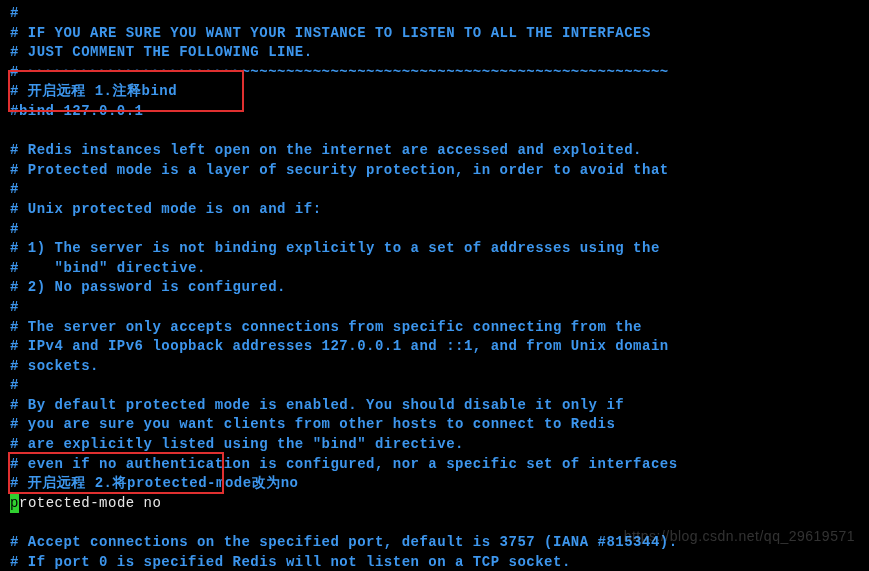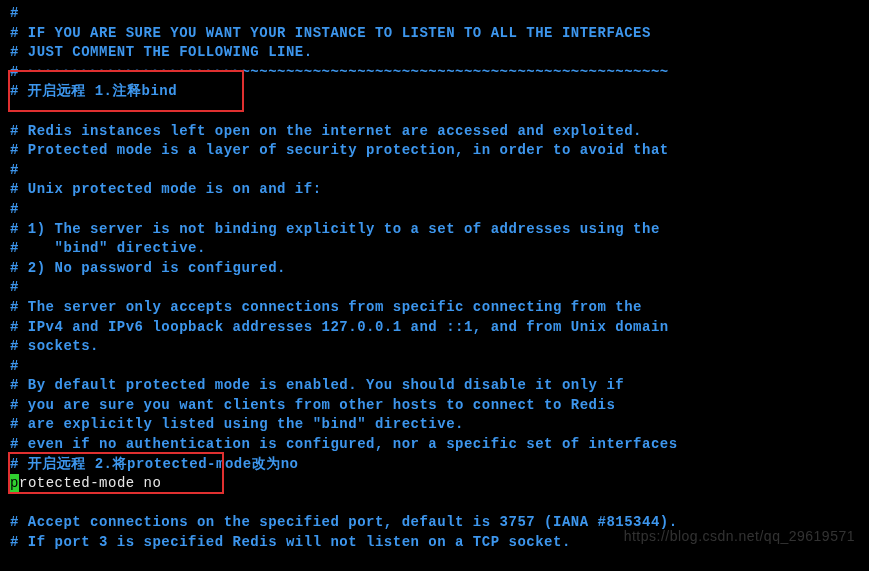--- a/index.html
+++ b/index.html
@@ -62,20 +62,21 @@
   </style>
 </head>
 <body>
 
 <div class="editor" id="editor">
     <div class="line">#</div>
     <div class="line"># IF YOU ARE SURE YOU WANT YOUR INSTANCE TO LISTEN TO ALL THE INTERFACES</div>
     <div class="line"># JUST COMMENT THE FOLLOWING LINE.</div>
     <div class="line"># ~~~~~~~~~~~~~~~~~~~~~~~~~~~~~~~~~~~~~~~~~~~~~~~~~~~~~~~~~~~~~~~~~~~~~~~~</div>
     <div class="line"># 开启远程 1.注释bind</div>
+    <div class="line">#bind 127.0.0.1</div>
     <div class="line"> </div>
     <div class="line"># Redis instances left open on the internet are accessed and exploited.</div>
     <div class="line"># Protected mode is a layer of security protection, in order to avoid that</div>
     <div class="line">#</div>
     <div class="line"># Unix protected mode is on and if:</div>
     <div class="line">#</div>
     <div class="line"># 1) The server is not binding explicitly to a set of addresses using the</div>
     <div class="line">#    "bind" directive.</div>
     <div class="line"># 2) No password is configured.</div>
     <div class="line">#</div>
@@ -84,17 +85,17 @@
     <div class="line"># sockets.</div>
     <div class="line">#</div>
     <div class="line"># By default protected mode is enabled. You should disable it only if</div>
     <div class="line"># you are sure you want clients from other hosts to connect to Redis</div>
     <div class="line"># are explicitly listed using the "bind" directive.</div>
     <div class="line"># even if no authentication is configured, nor a specific set of interfaces</div>
     <div class="line"># 开启远程 2.将protected-mode改为no</div>
     <div class="white-line"><span class="cursor">p</span><span>rotected-mode no</span></div>
     <div class="line"> </div>
     <div class="line"># Accept connections on the specified port, default is 3757 (IANA #815344).</div>
-    <div class="line"># If port 3 is specified Redis will not listen on a TCP socket.</div>
+    <div class="line"># If port 0 is specified Redis will not listen on a TCP socket.</div>
   </div>
 <div class="box box1"></div>
 <div class="box box2"></div>
 <div class="watermark">https://blog.csdn.net/qq_29619571</div>
 
 </body></html>

